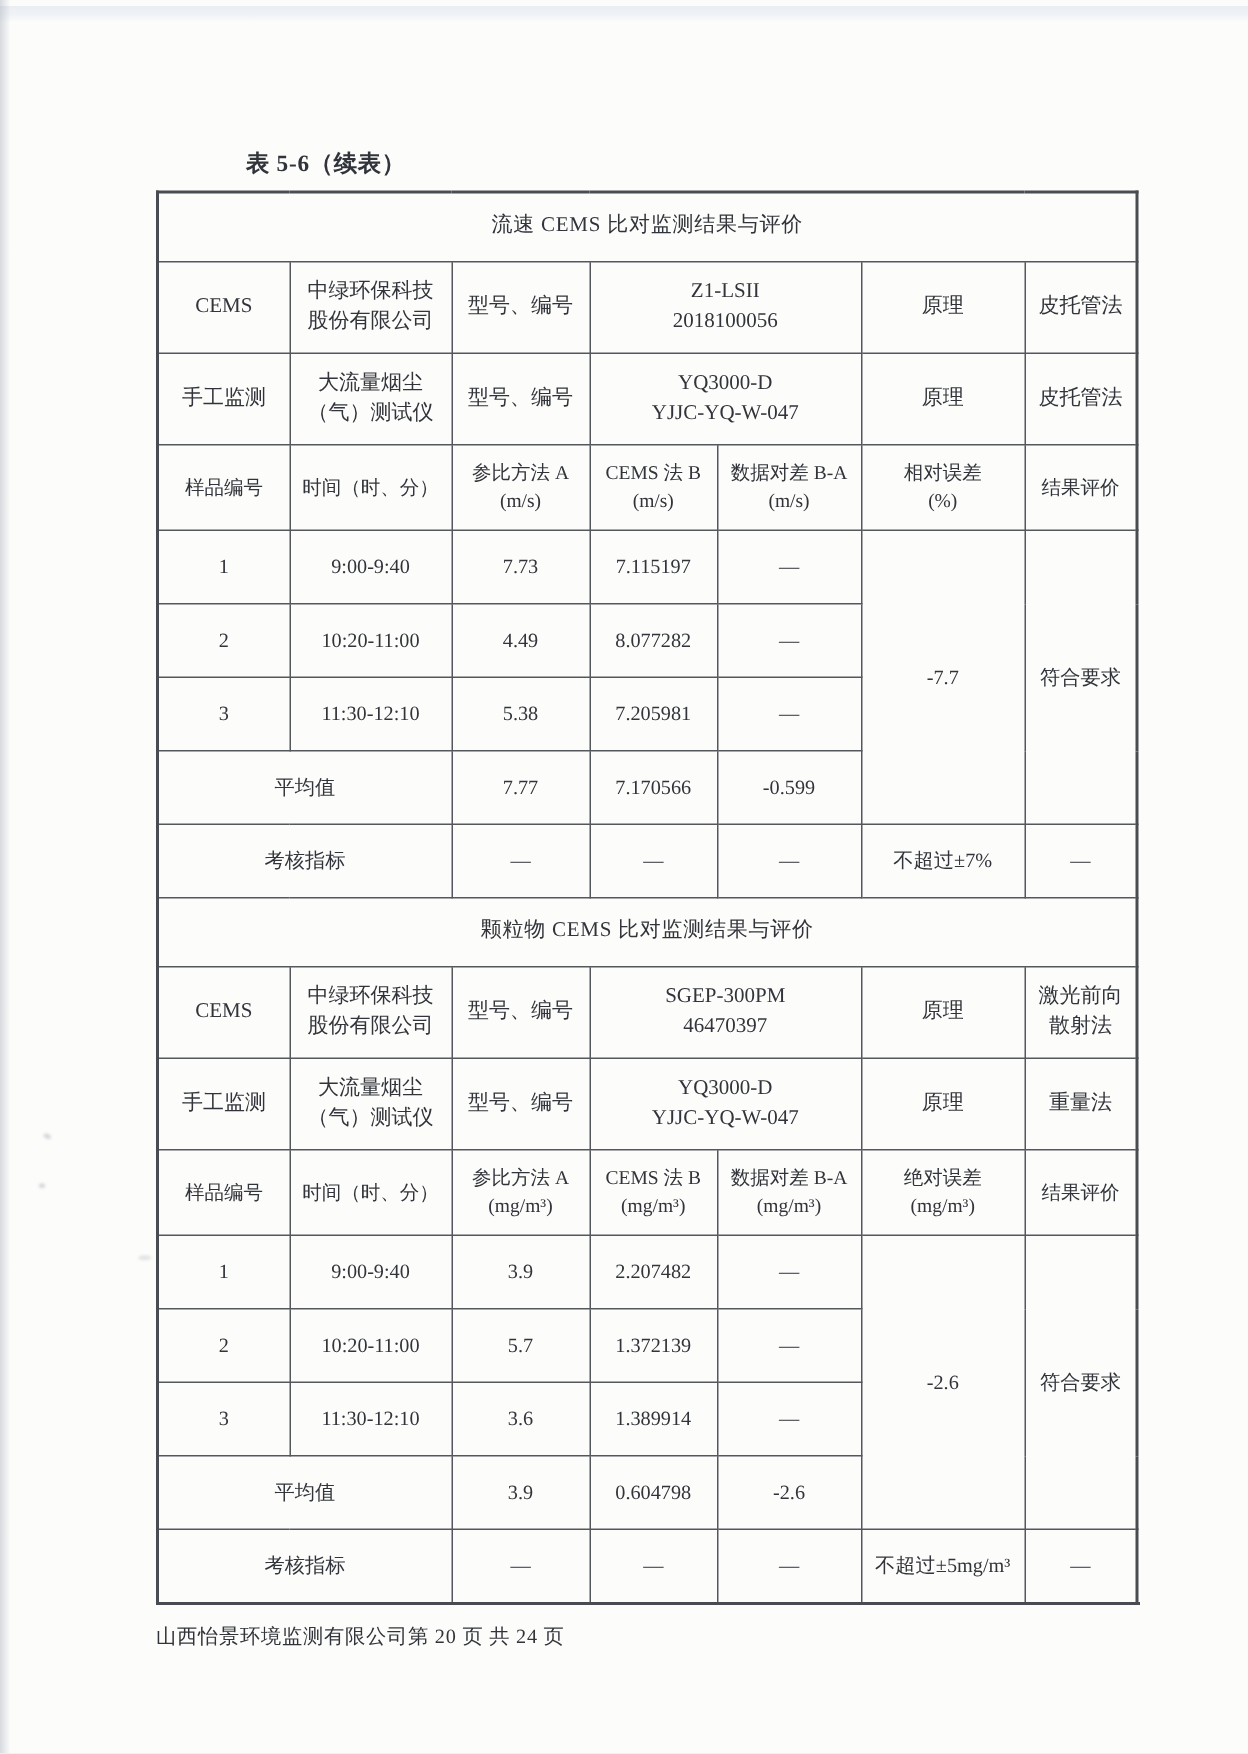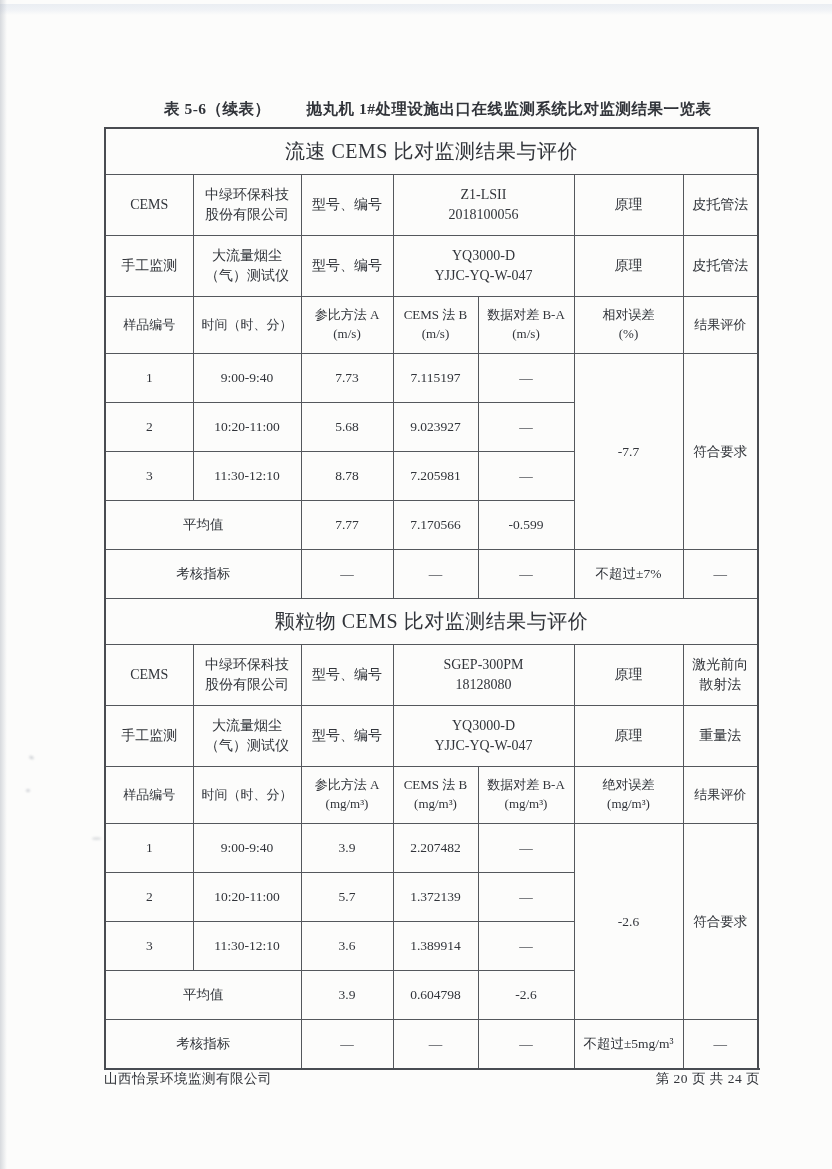--- a/index.html
+++ b/index.html
@@ -50,45 +50,44 @@
   table.report td {
     border: 1px solid #54575c;
     text-align: center; vertical-align: middle;
     font-size: 13.5px;
     white-space: pre-line;
     line-height: 1.45;
     padding: 2px 2px;
     overflow: hidden;
   }
   table.report { border: 2px solid #494c51; }
-  tr.r-section td { height: 41px; font-size: 20px; letter-spacing: .5px; }
+  tr.r-section td { height: 41px; font-size: 14px; letter-spacing: .5px; }
   tr.r-equip td { height: 56px; font-size: 14px; }
   tr.r-header td { height: 52px; font-size: 13px; }
   tr.r-data td { height: 44px; }
   .footer {
     position: absolute; top: 1068px; left: 104px; width: 656px;
     border-top: 2px solid #484c52;
-    padding-top: 0;
-    display: flex; justify-content: space-between;
+    padding-top: 12px;
+    display: flex; 
     font-size: 13.5px; letter-spacing: .5px;
   }
 </style>
 </head>
 <body>
 
 <div class="page">
   <div class="scan-band-top"></div>
   <div class="scan-edge-left"></div>
   <div class="smudge s1"></div>
   <div class="smudge s2"></div>
   <div class="smudge s3"></div>
 
   <div class="caption">
     <span class="num">表 5-6（续表）</span>
-    <span class="main">抛丸机 1#处理设施出口在线监测系统比对监测结果一览表</span>
   </div>
 
   <table class="report">
     <colgroup>
       <col style="width:88px">
         <col style="width:108px">
         <col style="width:92px">
       <col style="width:85px">
         <col style="width:96px">
         <col style="width:109px">
@@ -137,28 +136,28 @@
         <td>9:00-9:40</td>
         <td>7.73</td>
         <td>7.115197</td>
         <td>—</td>
         <td rowspan="4">-7.7</td>
         <td rowspan="4">符合要求</td>
       </tr>
       <tr class="r-data">
         <td>2</td>
         <td>10:20-11:00</td>
-        <td>5.68</td>
-        <td>9.023927</td>
+        <td>4.49</td>
+        <td>8.077282</td>
         <td>—</td>
       </tr>
       <tr class="r-data">
         <td>3</td>
         <td>11:30-12:10</td>
-        <td>8.78</td>
+        <td>5.38</td>
         <td>7.205981</td>
         <td>—</td>
       </tr>
       <tr class="r-data">
         <td colspan="2">平均值</td>
         <td>7.77</td>
         <td>7.170566</td>
         <td>-0.599</td>
       </tr>
       <tr class="r-data">
@@ -172,21 +171,21 @@
 
       <tr class="r-section">
         <td colspan="7">颗粒物 CEMS 比对监测结果与评价</td>
       </tr>
       <tr class="r-equip">
         <td>CEMS</td>
         <td>中绿环保科技
 股份有限公司</td>
         <td>型号、编号</td>
         <td colspan="2">SGEP-300PM
-18128080</td>
+46470397</td>
         <td>原理</td>
         <td>激光前向
 散射法</td>
       </tr>
       <tr class="r-equip">
         <td>手工监测</td>
         <td>大流量烟尘
 （气）测试仪</td>
         <td>型号、编号</td>
         <td colspan="2">YQ3000-D

